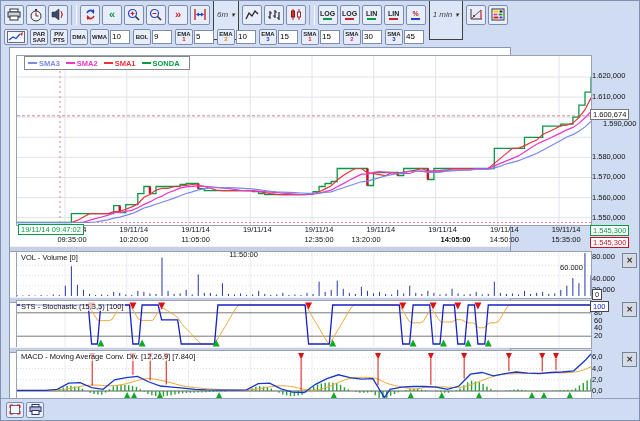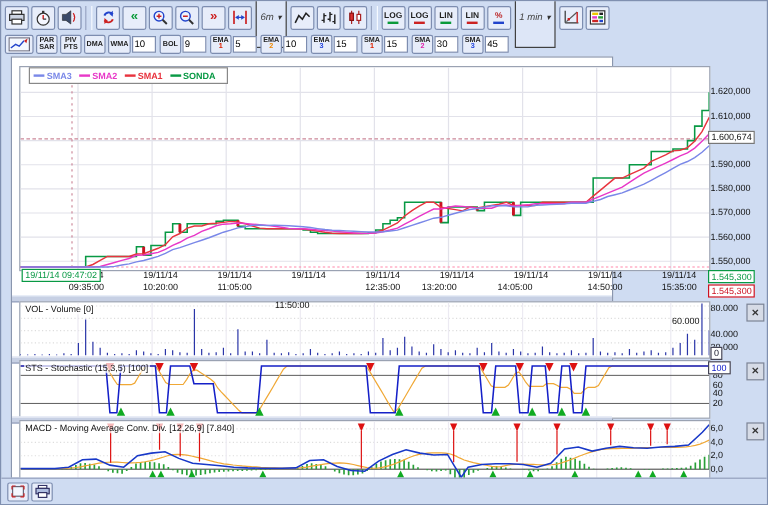--- a/index.html
+++ b/index.html
@@ -681,39 +681,39 @@
           <path d="M549.762,47 L555.762,47 L552.762,41 Z" fill="#10aa22"></path>
         </svg>
     </div>
     <div class="ptitle" style="left:10px;top:304px">MACD - Moving Average Conv. Div. [12,26,9] [7.840]</div>
     <div class="xbtn" style="left:612px;top:304px">
         <span>✕</span>
       </div>
 
   <div class="tick" style="left: 582px; top: 23px;">1.620,000</div>
       <div class="tick" style="left: 582px; top: 44px;">1.610,000</div>
-      <div class="tick" style="left: 582px; top: 84px;">1.590,000</div>
+      <div class="tick" style="left: 582px; top: 71px; padding-left: 11px;">1.590,000</div>
       <div class="tick" style="left: 582px; top: 104px;">1.580,000</div>
       <div class="tick" style="left: 582px; top: 124px;">1.570,000</div>
       <div class="tick" style="left: 582px; top: 145px;">1.560,000</div>
       <div class="tick" style="left: 582px; top: 165px;">1.550,000</div>
       <div class="tick" style="left: 34px; top: 177px; width: 56px; text-align: center;">19/11/14</div>
       <div class="tick" style="left: 34px; top: 187px; width: 56px; text-align: center;">09:35:00</div>
       <div class="tick" style="left: 95.75px; top: 177px; width: 56px; text-align: center;">19/11/14</div>
       <div class="tick" style="left: 95.75px; top: 187px; width: 56px; text-align: center;">10:20:00</div>
       <div class="tick" style="left: 157.5px; top: 177px; width: 56px; text-align: center;">19/11/14</div>
       <div class="tick" style="left: 157.5px; top: 187px; width: 56px; text-align: center;">11:05:00</div>
       <div class="tick" style="left: 219.25px; top: 177px; width: 56px; text-align: center;">19/11/14</div>
       <div class="tick" style="left: 219.25px; top: 202px; width: 56px; text-align: left;">11:50:00</div>
       <div class="tick" style="left: 281px; top: 177px; width: 56px; text-align: center;">19/11/14</div>
       <div class="tick" style="left: 281px; top: 187px; width: 56px; text-align: center;">12:35:00</div>
       <div class="tick" style="left: 342.75px; top: 177px; width: 56px; text-align: center;">19/11/14</div>
       <div class="tick" style="left: 328px; top: 187px; width: 56px; text-align: center;">13:20:00</div>
       <div class="tick" style="left: 404.5px; top: 177px; width: 56px; text-align: center;">19/11/14</div>
-      <div class="tick" style="left: 404.5px; top: 187px; width: 56px; text-align: left;">14:05:00</div>
+      <div class="tick" style="left: 404.5px; top: 187px; width: 56px; text-align: right; font-weight: bold;">14:05:00</div>
       <div class="tick" style="left: 466.25px; top: 177px; width: 56px; text-align: center;">19/11/14</div>
       <div class="tick" style="left: 466.25px; top: 187px; width: 56px; text-align: center;">14:50:00</div>
       <div class="tick" style="left: 528px; top: 177px; width: 56px; text-align: center;">19/11/14</div>
       <div class="tick" style="left: 528px; top: 187px; width: 56px; text-align: center;">15:35:00</div>
       <div class="tick" style="left: 582px; top: 204px;">80.000</div>
       <div class="tick" style="left: 550px; top: 215px;">60.000</div>
       <div class="tick" style="left: 582px; top: 226px;">40.000</div>
       <div class="tick" style="left: 582px; top: 237px;">20.000</div>
       <div class="tick" style="left: 584px; top: 259.8px;">80</div>
       <div class="tick" style="left: 584px; top: 267.6px;">60</div>

